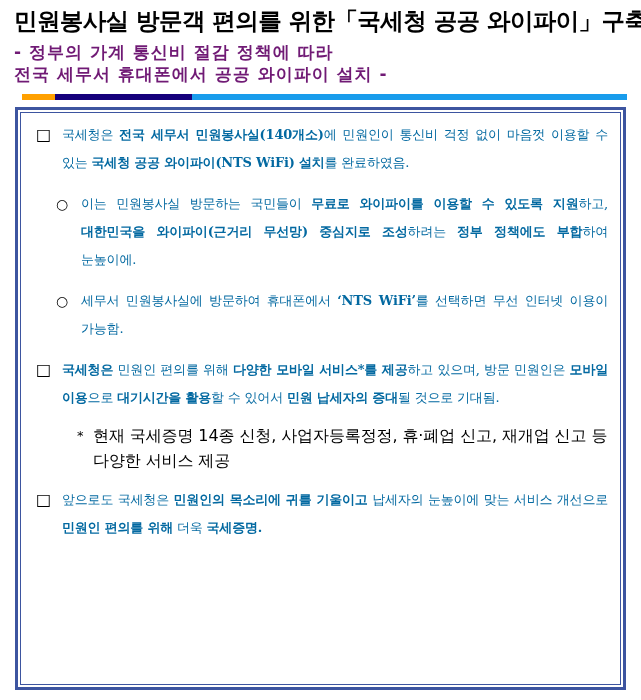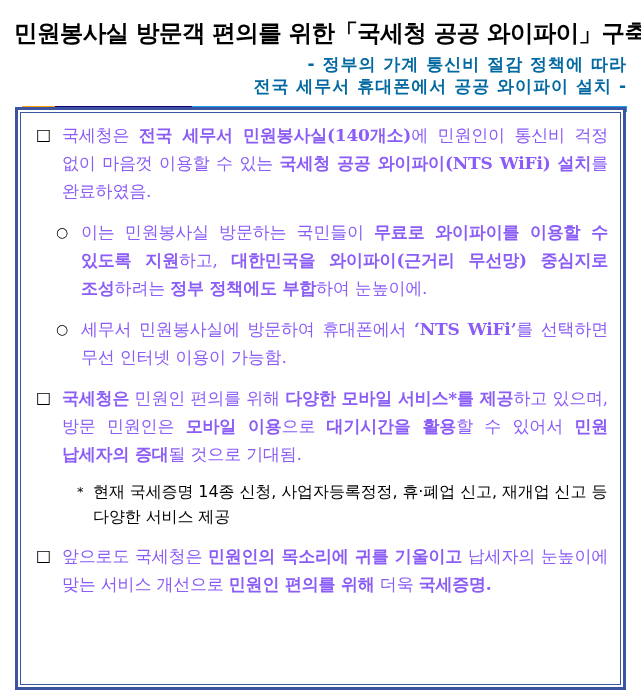--- a/index.html
+++ b/index.html
@@ -17,42 +17,42 @@
 
   .page {
     position: relative;
     width: 641px;
     height: 700px;
     box-sizing: border-box;
   }
 
   
   .header {
-    padding: 18px 14px 0 14px;
+    padding: 6px 14px 0 14px;
   }
   .doc-title {
     text-align: center;
     font-family: "DejaVu Sans", "Liberation Sans", sans-serif;
     font-size: 23.5px;
     font-weight: bold;
     letter-spacing: -0.6px;
     line-height: 1.18;
     color: #000000;
     white-space: nowrap;
     margin: 0;
     padding: 2px 0 5px 0;
   }
   .doc-subtitle {
-    text-align: right;
+    text-align: left;
     font-family: "DejaVu Sans", "Liberation Sans", sans-serif;
     font-size: 17px;
     font-weight: bold;
     line-height: 1.32;
     letter-spacing: 1.0px;
-    color: #0369a1;
+    color: #701a75;
     margin: 0;
     white-space: nowrap;
   }
   .doc-subtitle .sub-line {
     display: block;
   }
 
   
   .rule-bar {
     display: flex;
@@ -102,26 +102,26 @@
     text-align: left;
     font-family: "DejaVu Sans", "Liberation Sans", sans-serif;
     color: #000000;
   }
   .marker.square { font-size: 16px; padding-left: 1px; }
   .marker.circle { font-size: 14px; padding-left: 9px; width: 25px; }
 
   .btext {
     flex: 1 1 auto;
     font-family: "DejaVu Serif", "Liberation Serif", serif;
-    font-size: 17px;
+    font-size: 13px;
     line-height: 28px;
     text-align: justify;
     text-justify: inter-character;
     letter-spacing: -0.2px;
-    color: #8b5cf6;
+    color: #0369a1;
     word-break: keep-all;
   }
   .btext .b { font-weight: bold; }
 
   
   .block.lvl1 { padding-left: 2px; }
   .block.lvl2 { padding-left: 14px; }
 
   
   .footnote {

